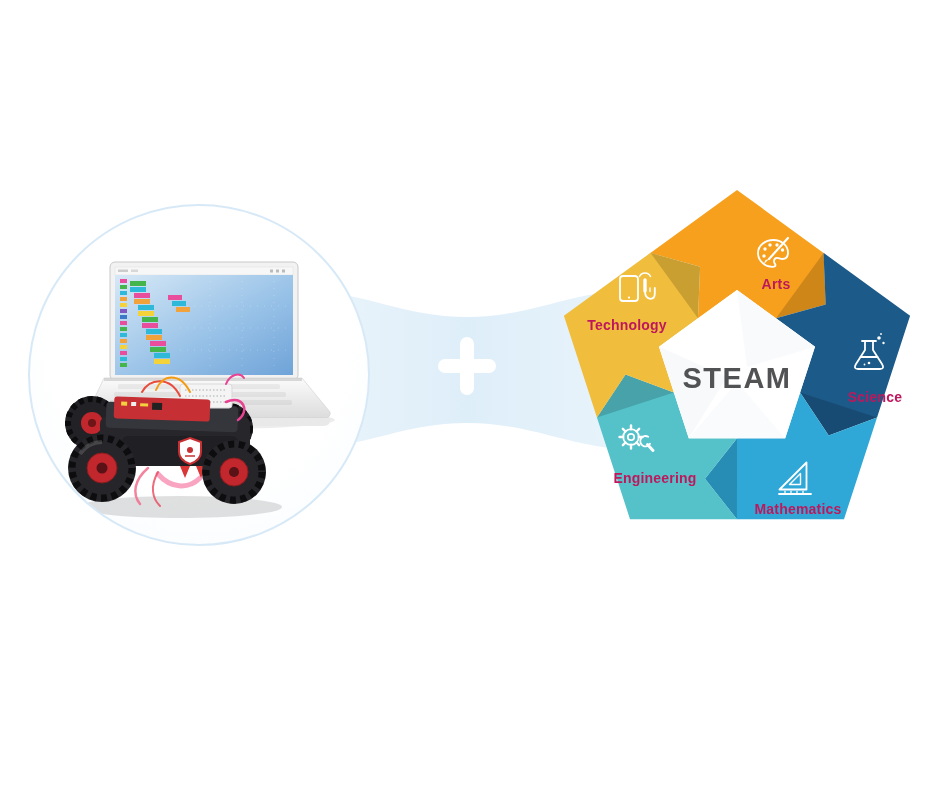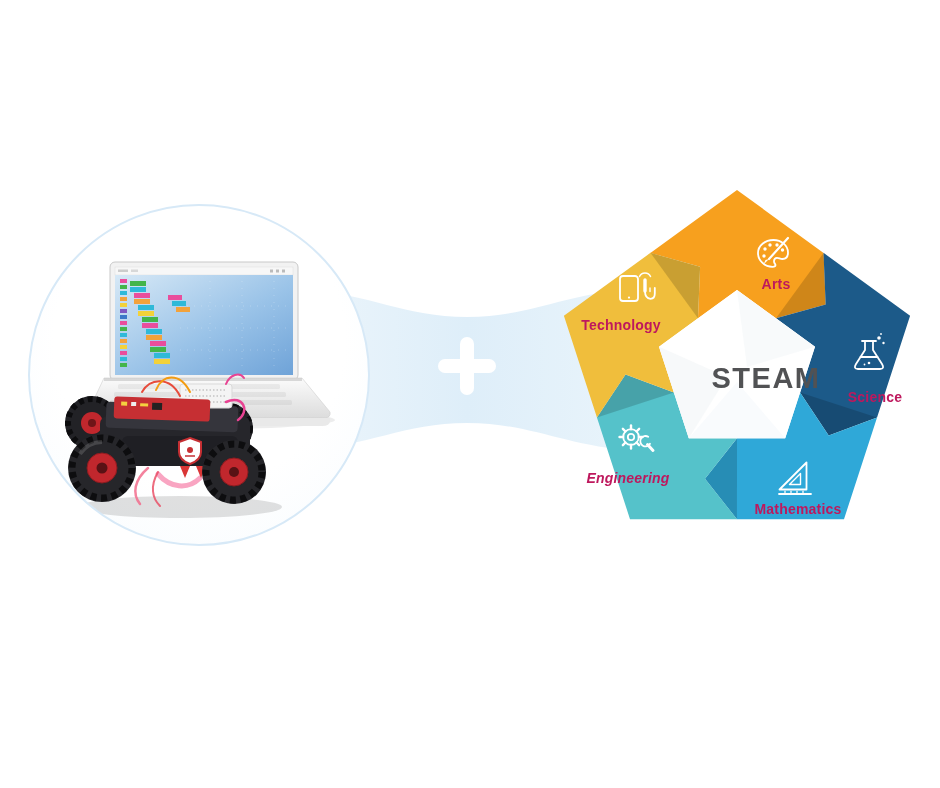--- a/index.html
+++ b/index.html
@@ -18,21 +18,21 @@
   .circle{position:absolute;left:28px;top:204px;width:338px;height:338px;border-radius:50%;
           border:2px solid #D7E9F7;background:radial-gradient(circle at 50% 40%, #ffffff 55%, #F7FBFE 100%);
           overflow:hidden;z-index:2;}
 
   
   .pentagon-wrap{position:absolute;left:527px;top:162px;width:420px;height:420px;z-index:3;}
   .pentagon-wrap svg.ring{position:absolute;left:0;top:0;}
   .seg-label{position:absolute;transform:translate(-50%,0);color:#be185d;font-size:14px;font-weight:bold;
              letter-spacing:.2px;white-space:nowrap;}
   .steam-label{position:absolute;left:210px;top:216px;transform:translate(-50%,-50%);
-               font-size:29px;font-weight:bold;letter-spacing:1.5px;color:#515254;margin-left:29px;}
+               font-size:29px;font-weight:bold;letter-spacing:1.5px;color:#515254;}
   .icon-wrap{position:absolute;width:44px;height:44px;transform:translate(-50%,-50%);}
   .icon-wrap svg{display:block;}
   .licon{stroke:#fff;stroke-width:1.8;fill:none;stroke-linecap:round;stroke-linejoin:round;}
 </style>
 </head>
 <body>
 
 <div class="canvas">
 
   <svg class="band-svg" width="940" height="788" viewBox="0 0 940 788">
@@ -310,17 +310,17 @@
           <path d="M 8 2 Q 8 9.5 13.5 9.8 Q 17.8 9.8 17.8 4.5 L 17.8 -1"></path>
           <line x1="13" y1="2.5" x2="13" y2="-1" stroke-width="1.4"></line>
         </g>
         <circle cx="-8" cy="8.6" r="1.1" fill="#fff"></circle>
       </svg>
     </div>
 
     <div class="seg-label" style="left:249px;top:114px;">Arts</div>
     <div class="seg-label" style="left:348px;top:219px;margin-top:8px;">Science</div>
     <div class="seg-label" style="left:271px;top:339px;">Mathematics</div>
-    <div class="seg-label" style="left:101px;top:308px;font-style:italic;">Engineering</div>
-    <div class="seg-label" style="left:94px;top:155px;text-align:center;">Technology</div>
+    <div class="seg-label" style="left:128px;top:308px;">Engineering</div>
+    <div class="seg-label" style="left:100px;top:155px;text-align:center;">Technology</div>
   </div>
 
 </div>
 
 </body></html>

